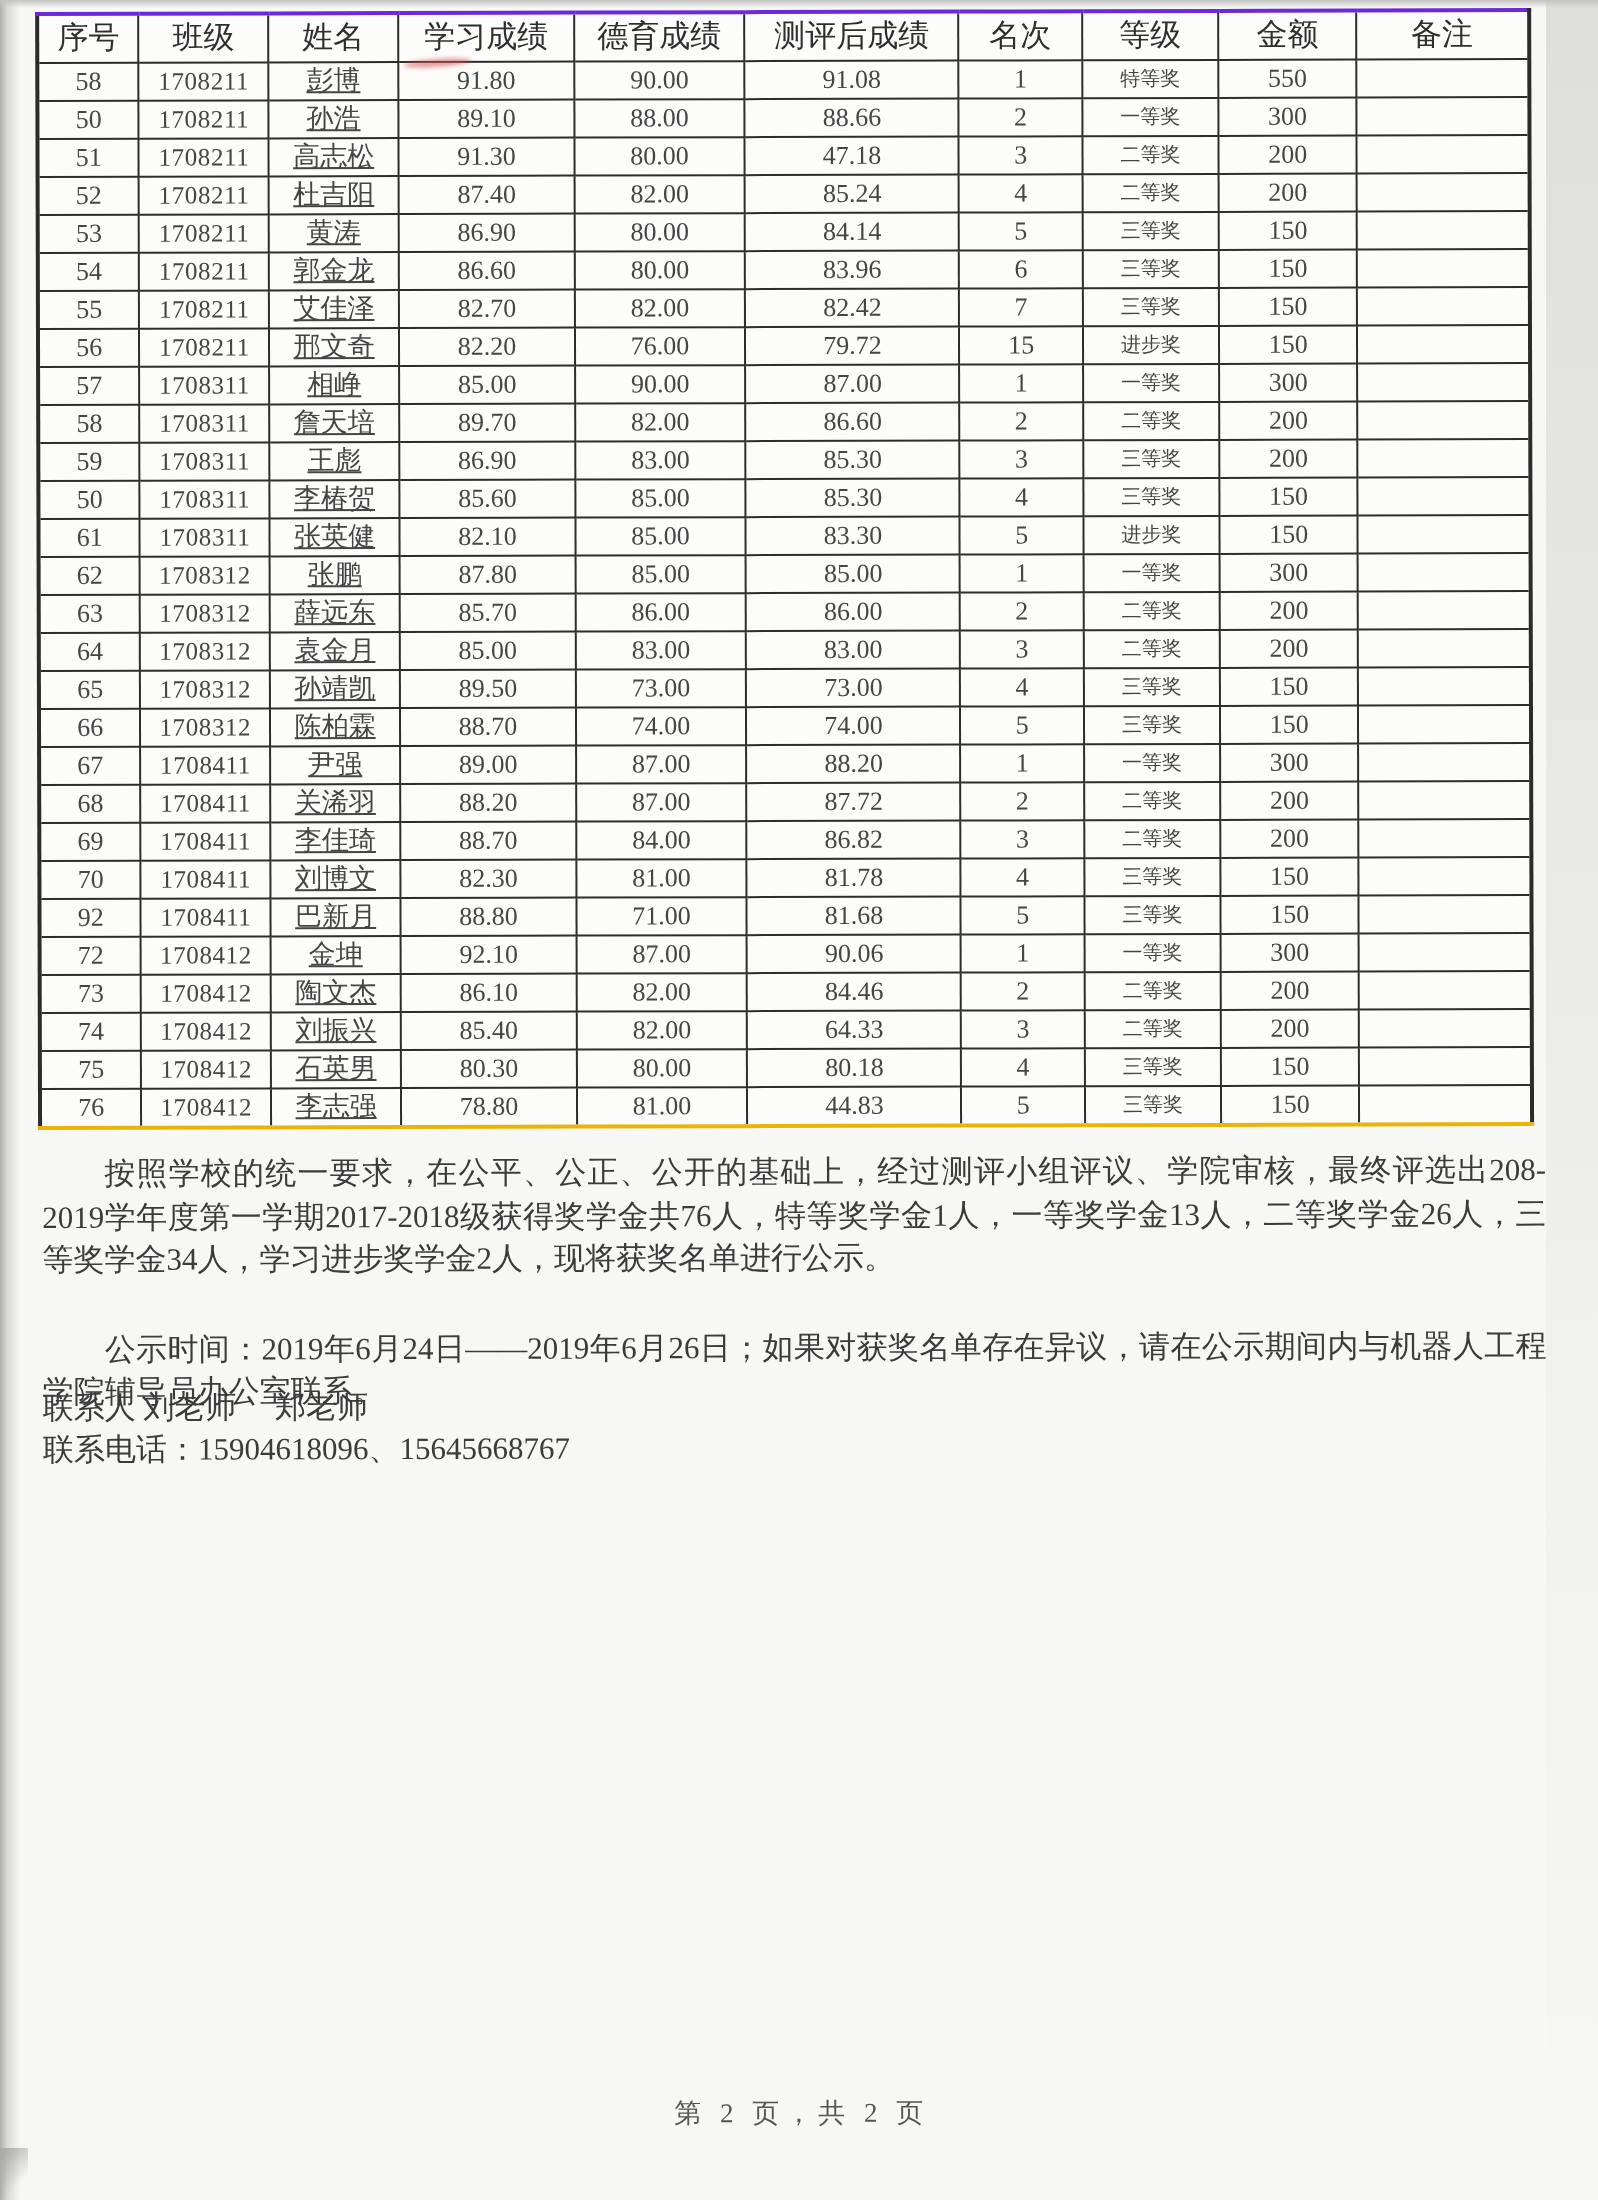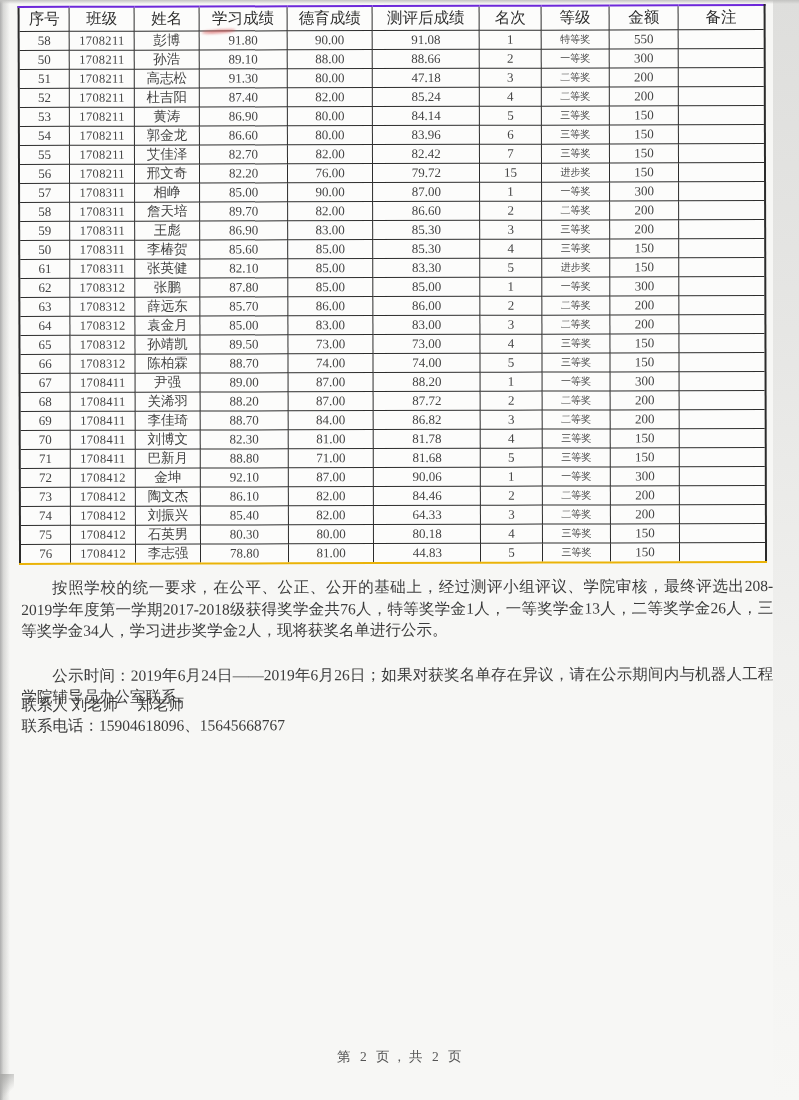--- a/index.html
+++ b/index.html
@@ -70,21 +70,21 @@
   }
   .score-table td {
     height: 18px;
     font-size: 13px;
     color: #454545;
   }
   .score-table tr > *:first-child { border-left: 2px solid #2b2b2b; }
   .score-table tr > *:last-child  { border-right: 2px solid #2b2b2b; }
   .score-table tbody tr:last-child td { border-bottom: 2px solid #eab308; }
   .score-table td.c1 { font-size: 12.5px; letter-spacing: 0.3px; }
-  .score-table td.c2 { font-size: 13.5px; }
+  .score-table td.c2 { font-size: 13.5px; text-decoration: underline; }
   .score-table td.c7 { font-size: 10px; }
   
   .red-mark {
     position: absolute;
     left: 203px; top: 29px;
     width: 34px; height: 4px;
     border-radius: 50%;
     background: rgba(214, 80, 80, 0.55);
     filter: blur(1px);
     transform: rotate(-4deg);
@@ -423,21 +423,21 @@
           <td class="c2">刘博文</td>
           <td class="c3">82.30</td>
           <td class="c4">81.00</td>
           <td class="c5">81.78</td>
           <td class="c6">4</td>
           <td class="c7">三等奖</td>
           <td class="c8">150</td>
           <td class="c9"></td>
         </tr>
         <tr>
-          <td class="c0">71</td>
+          <td class="c0">92</td>
           <td class="c1">1708411</td>
           <td class="c2">巴新月</td>
           <td class="c3">88.80</td>
           <td class="c4">71.00</td>
           <td class="c5">81.68</td>
           <td class="c6">5</td>
           <td class="c7">三等奖</td>
           <td class="c8">150</td>
           <td class="c9"></td>
         </tr>

